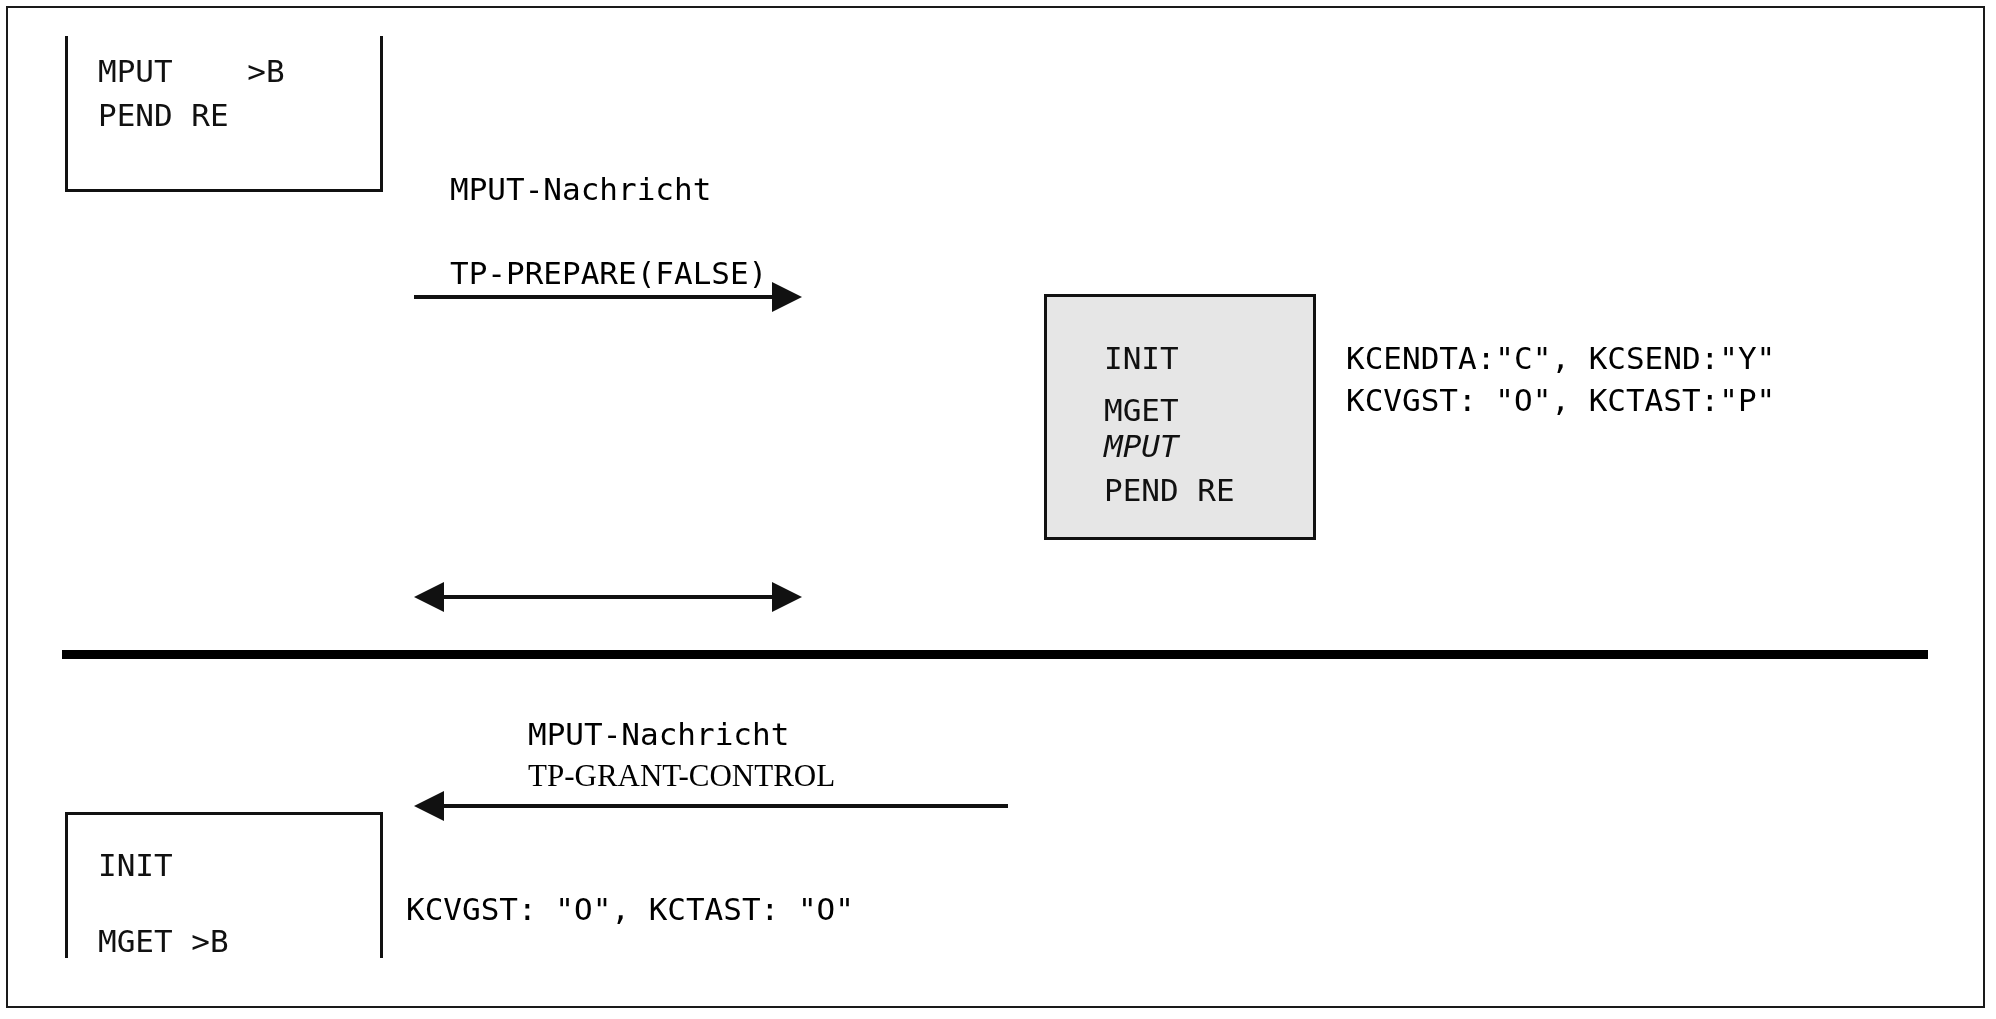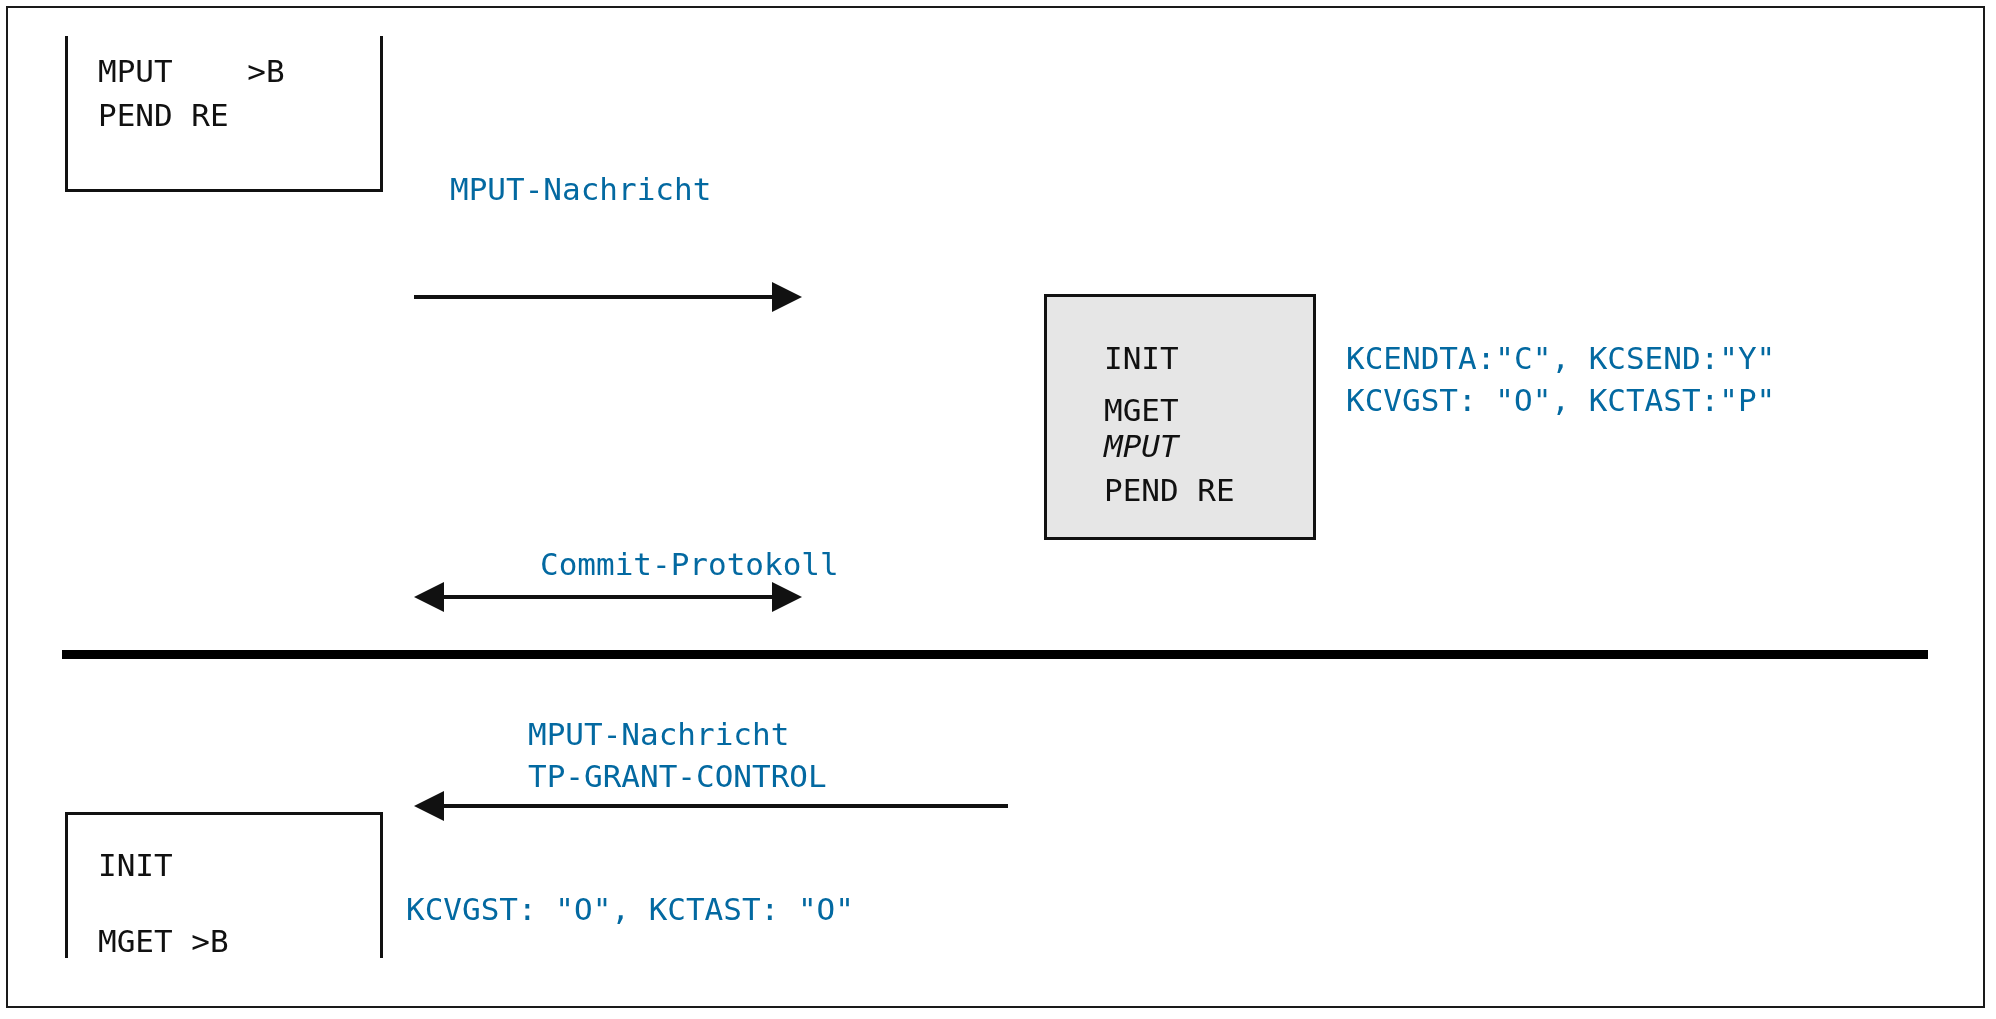--- a/index.html
+++ b/index.html
@@ -56,21 +56,21 @@
     line-height: 44px;
     color: #111111;
     letter-spacing: 0px;
   }
   
   .label {
     position: absolute;
     white-space: pre;
     font-size: 31px;
     line-height: 42px;
-    color: #0369a1;
+    color: #000000;
     text-align: right;
   }
   
   .arrow-line {
     position: absolute;
     height: 4px;
     background: #111111;
   }
   .arrow-head {
     position: absolute;
@@ -99,43 +99,43 @@
 <div id="canvas">
 
   <div class="frame"></div>
 
   <div class="proc-box open-top" style="left:65px; top:36px; width:318px; height:156px;">
   </div>
   <div class="box-text" style="left:98px; top:49px;">MPUT    &gt;B</div>
   <div class="box-text" style="left:98px; top:93px;">PEND RE</div>
 
   <div class="label" style="left:450px; top:168px;">MPUT-Nachricht</div>
+  <div class="label" style="left:450px; top:252px;">TP-PREPARE(FALSE)</div>
 
   <div class="arrow-line" style="left:414px; top:295px; width:360px;"></div>
   <div class="arrow-head right" style="left:772px; top:282px;"></div>
 
   <div class="proc-box filled" style="left:1044px; top:294px; width:272px; height:246px;">
   </div>
   <div class="box-text" style="left:1104px; top:336px;">INIT</div>
   <div class="box-text" style="left:1104px; top:388px;">MGET</div>
   <div class="box-text" style="left:1104px; top:424px;font-style:italic;">MPUT</div>
   <div class="box-text" style="left:1104px; top:468px;">PEND RE</div>
 
   <div class="label" style="left:1346px; top:337px;">KCENDTA:"C", KCSEND:"Y"</div>
   <div class="label" style="left:1346px; top:379px;">KCVGST: "O", KCTAST:"P"</div>
 
-  <div class="label" style="left:540px; top:543px;">Commit-Protokoll</div>
   <div class="arrow-line" style="left:444px; top:595px; width:330px;"></div>
   <div class="arrow-head left" style="left:414px; top:582px;"></div>
   <div class="arrow-head right" style="left:772px; top:582px;"></div>
 
   <div class="divider" style="left:62px; top:650px; width:1866px; height:9px;"></div>
 
   <div class="label" style="left:528px; top:713px;">MPUT-Nachricht</div>
-  <div class="label" style="left:528px; top:755px;">TP-GRANT-CONTROL</div>
+  <div class="label" style="left:528px; top:755px;font-family:Liberation Serif, serif;">TP-GRANT-CONTROL</div>
 
   <div class="arrow-line" style="left:444px; top:804px; width:564px;"></div>
   <div class="arrow-head left" style="left:414px; top:791px;"></div>
 
   <div class="proc-box open-bottom" style="left:65px; top:812px; width:318px; height:146px;">
   </div>
   <div class="box-text" style="left:98px; top:843px;">INIT</div>
   <div class="box-text" style="left:98px; top:919px;">MGET &gt;B</div>
 
   <div class="label" style="left:406px; top:888px;">KCVGST: "O", KCTAST: "O"</div>

